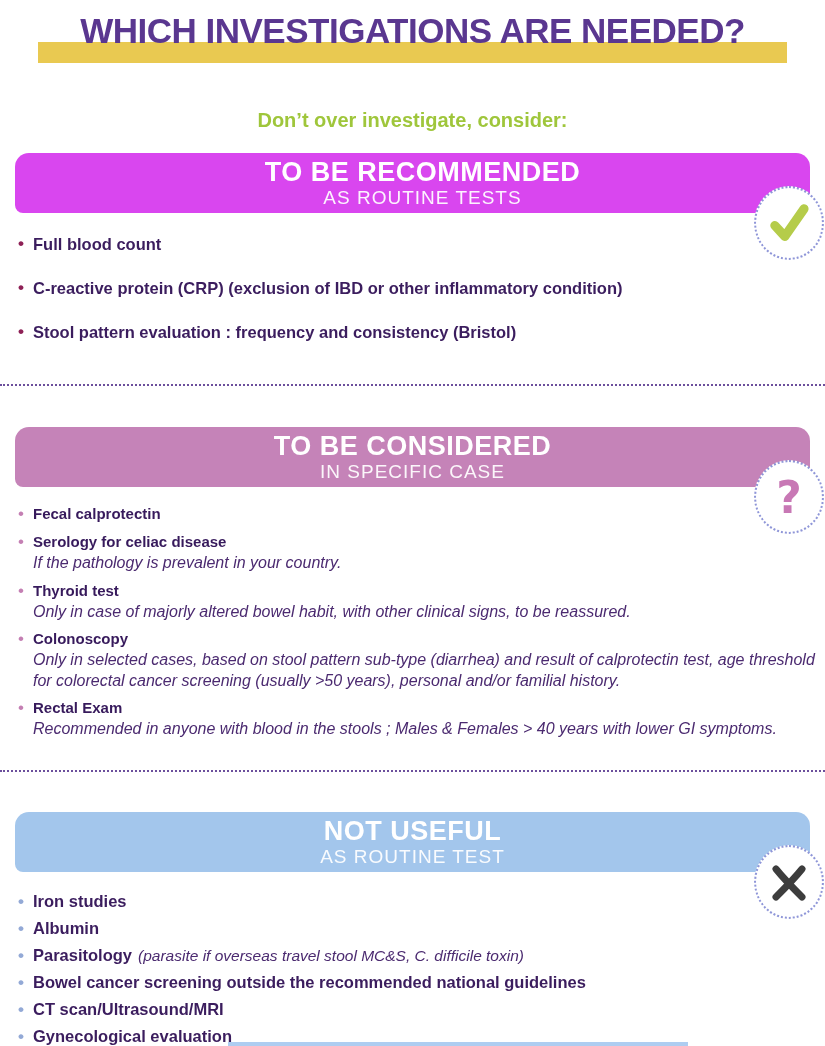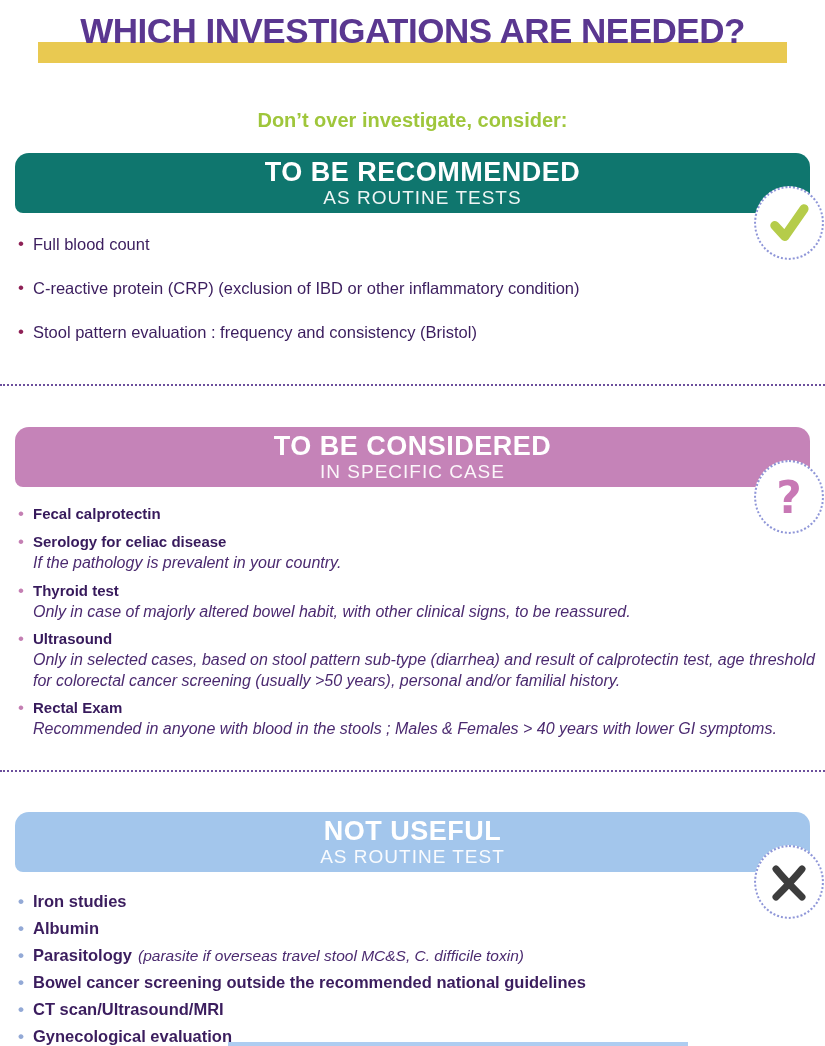--- a/index.html
+++ b/index.html
@@ -34,21 +34,21 @@
   .sec-rec { margin-top: 21px; }
   .sec-con { margin-top: 41px; }
   .sec-not { margin-top: 40px; }
 
   .banner {
     margin: 0 15px; height: 60px;
     border-radius: 14px 14px 8px 8px;
     display: flex; flex-direction: column; align-items: center; justify-content: center;
     color: #ffffff;
   }
-  .banner-rec { background: #0f766e; padding-left: 20px; }
+  .banner-rec { background: #d946ef; padding-left: 20px; }
   .banner-con { background: #c583b8; }
   .banner-not { background: #a3c6ec; }
   .b-head { font-size: 27px; font-weight: 700; line-height: 30px; letter-spacing: 0.5px; }
   .b-sub  { font-size: 19px; font-weight: 400; line-height: 22px; letter-spacing: 1px; color: rgba(255,255,255,0.93); }
 
   .circle {
     position: absolute; right: 1px; top: 33px;
     width: 70px; height: 74px; border-radius: 50%;
     background: #ffffff; border: 2px dotted #8f96d8;
     display: flex; align-items: center; justify-content: center;
@@ -57,21 +57,21 @@
   .qmark { font-size: 44px; font-weight: 700; color: #c878b5; font-family: "DejaVu Sans", sans-serif; }
 
   
   ul.list { list-style: none; margin: 16px 0 0 18px; }
   li.item { display: flex; }
   li.item::before { content: "•"; width: 15px; flex: 0 0 15px; }
   .list-rec li.item::before { color: #8e2156; font-size: 17px; line-height: 26px; }
   .list-con li.item::before { color: #c47fb3; font-size: 17px; line-height: 22px; }
   .list-not li.item::before { color: #93a9d6; font-size: 17px; line-height: 27px; }
 
-  .list-rec li.item { font-size: 16.5px; font-weight: 400; line-height: 26px; color: #3b1d5e; margin-top: 18px; }
+  .list-rec li.item { font-size: 16.5px; font-weight: 700; line-height: 26px; color: #3b1d5e; margin-top: 18px; }
 
   .list-con { margin-top: 15px; }
   .list-con li.item { margin-bottom: 6px; }
   .con-body { display: block; }
   .con-label { display: block; font-size: 15px; font-weight: 700; line-height: 22px; color: #371a5c; }
   .con-detail { display: block; font-size: 16px; font-style: italic; line-height: 20.5px; color: #4b2a70; }
 
   .list-not { margin-top: 17px; }
   .list-not li.item { font-size: 16.5px; font-weight: 700; line-height: 27px; color: #3b1d5e; align-items: center; }
   .inline-detail { font-weight: 400; font-style: italic; color: #4b2a70; margin-left: 6px; font-size: 15.5px; }
@@ -145,21 +145,21 @@
         </span>
       </li>
       <li class="item">
         <span class="con-body">
           <span class="con-label">Thyroid test</span>
           <span class="con-detail">Only in case of majorly altered bowel habit, with other clinical signs, to be reassured.</span>
         </span>
       </li>
       <li class="item">
         <span class="con-body">
-          <span class="con-label">Ultrasound</span>
+          <span class="con-label">Colonoscopy</span>
           <span class="con-detail">Only in selected cases, based on stool pattern sub-type (diarrhea) and result of calprotectin test, age threshold for colorectal cancer screening (usually &gt;50 years), personal and/or familial history.</span>
         </span>
       </li>
       <li class="item">
         <span class="con-body">
           <span class="con-label">Rectal Exam</span>
           <span class="con-detail">Recommended in anyone with blood in the stools ; Males &amp; Females &gt; 40 years with lower GI symptoms.</span>
         </span>
       </li>
     </ul>

